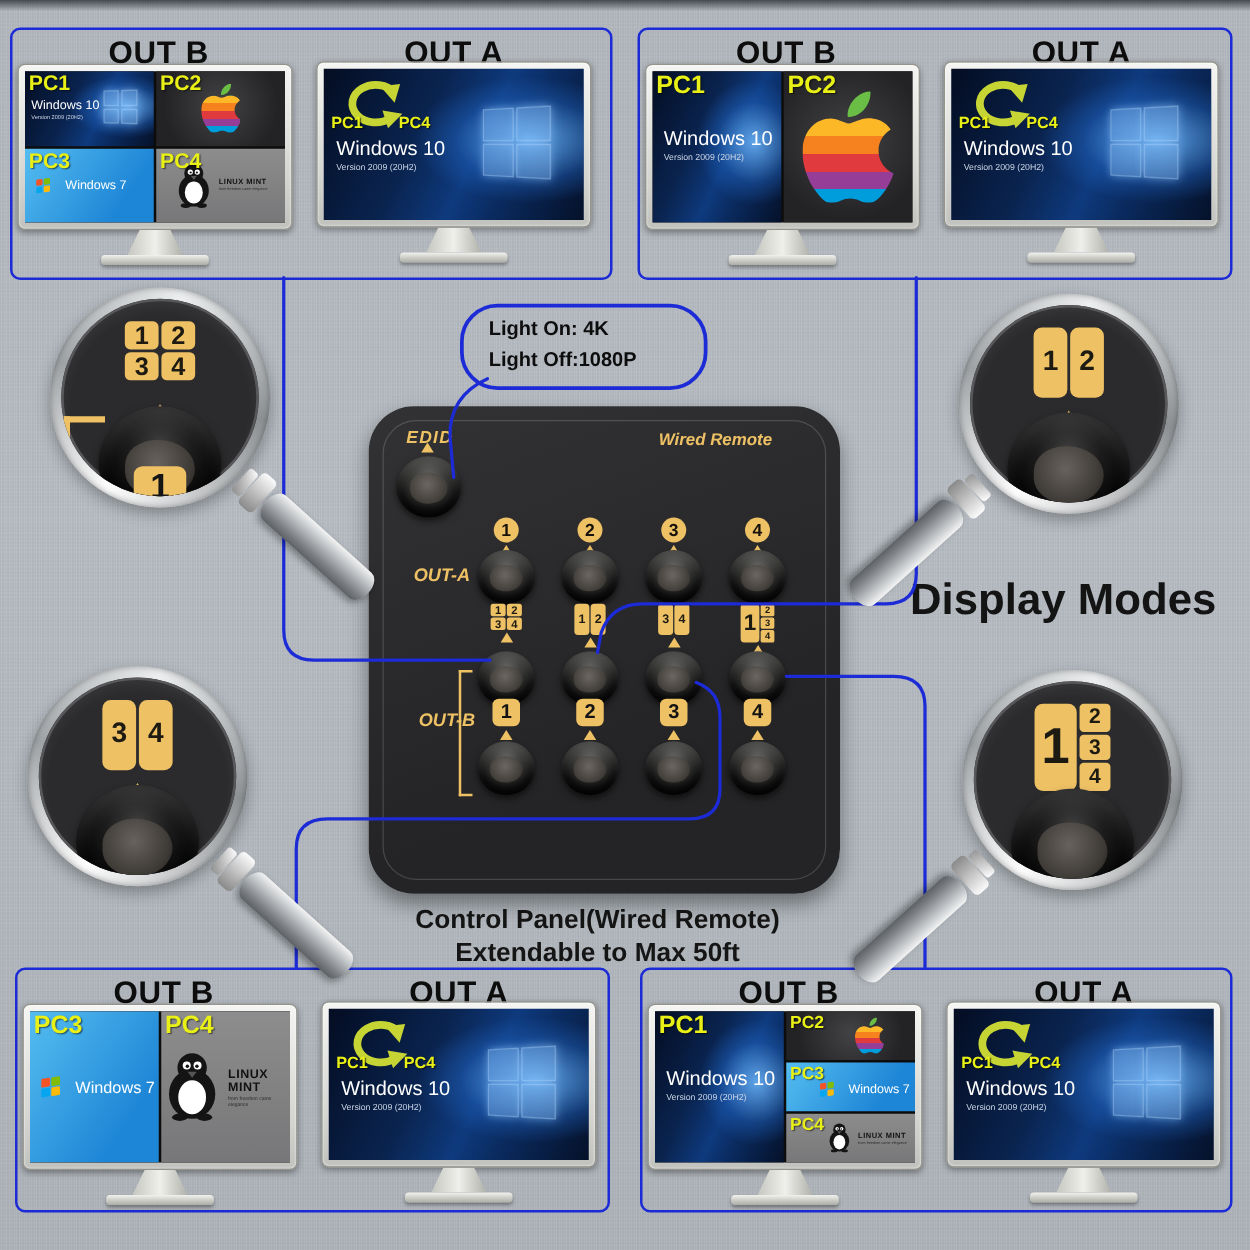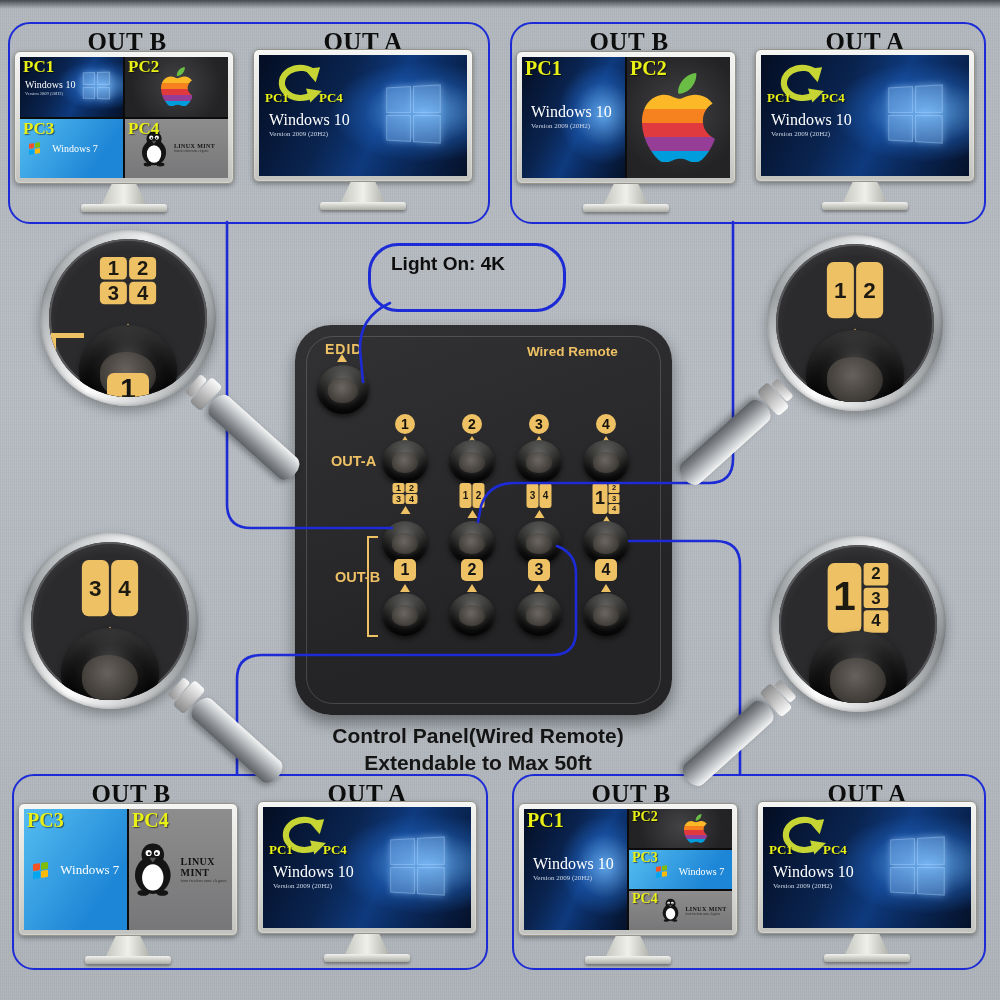--- a/index.html
+++ b/index.html
@@ -10,21 +10,21 @@
       repeating-linear-gradient(90deg, rgba(0,0,0,.035) 0 1px, rgba(0,0,0,0) 1px 2px),
       linear-gradient(180deg,#b2b8be 0%,#b7bdc3 40%,#aeb4ba 100%);
   }
   #topedge{position:absolute;left:0;top:0;width:100%;height:9px;
     background:linear-gradient(180deg,rgba(50,55,62,.85),rgba(50,55,62,0));z-index:2;}
 
   
   #wires{position:absolute;left:0;top:0;z-index:6;pointer-events:none;}
 
   
-  .panelbox{position:absolute;border:2.5px solid #1c2bd6;border-radius:22px;z-index:3;font-family:Liberation Serif, serif;}
+  .panelbox{position:absolute;border:2.5px solid #1c2bd6;border-radius:8px;z-index:3;}
   #p-tl{left:8px;top:22px;width:478px;height:198px;}
   #p-tr{left:510px;top:22px;width:472px;height:198px;}
   #p-bl{left:12px;top:774px;width:472px;height:192px;}
   #p-br{left:512px;top:774px;width:470px;height:192px;}
   .mon-label{position:absolute;top:4px;width:230px;text-align:center;
     font-size:25px;font-weight:bold;color:#0d0d0d;letter-spacing:.5px;}
   .lbl-b{left:2px;} .lbl-a{left:238px;}
 
   
   .monitor{position:absolute;width:220px;}
@@ -92,35 +92,35 @@
   .scr-mint{background:linear-gradient(180deg,#8d8d8d,#777779);}
   .mintrow{position:absolute;inset:0;display:flex;align-items:center;justify-content:center;gap:4px;z-index:2;}
   .mintrow svg{height:58%;}
   .mint-t{font-weight:800;font-size:10px;color:#121212;letter-spacing:.4px;}
   .mint-s{font-size:4px;color:#2e2e2e;}
   .mintrow.sm svg{height:62%;} .mintrow.sm .mint-t{font-size:6px;} .mintrow.sm .mint-s{font-size:3px;}
 
   
   #bubble{position:absolute;left:368px;top:243px;width:172px;height:58px;z-index:7;
     border:3px solid #1c2bd6;border-radius:30px;padding:5px 0 0 20px;color:#0d0d0d;
-    font-size:19px;font-weight:bold;line-height:25px;}
+    font-size:16px;font-weight:bold;line-height:25px;}
 
   
   #dmtitle{position:absolute;left:728px;top:460px;width:272px;z-index:4;
     font-size:35px;font-weight:bold;color:#141414;}
   #caption{position:absolute;left:250px;top:722px;width:456px;text-align:center;z-index:4;
     font-size:21px;font-weight:bold;color:#151515;line-height:27px;}
 
   
   #cpanel{position:absolute;left:295px;top:325px;width:377px;height:390px;z-index:5;
     background:linear-gradient(160deg,#323234,#242426 70%);border-radius:36px;
     box-shadow:0 8px 16px rgba(0,0,0,.4);}
   #cpanel .cp-inner{position:absolute;inset:11px;border:1.5px solid rgba(255,255,255,.16);
     border-radius:27px;pointer-events:none;}
-  .goldtxt{position:absolute;color:#eec165;font-weight:bold;}
+  .goldtxt{position:absolute;color:#eec165;font-weight:bold;font-style:italic;}
   #edid-label{left:30px;top:16px;font-size:14px;letter-spacing:1px;}
   #wired-label{left:232px;top:19px;font-size:13.5px;}
   #outa-label{left:36px;top:128px;font-size:14.5px;}
   #outb-label{left:40px;top:244px;font-size:14.5px;}
   #cp-bracket{position:absolute;left:72px;top:211px;width:9px;height:97px;
     border-left:2.5px solid #eec165;border-top:2.5px solid #eec165;border-bottom:2.5px solid #eec165;}
 
   .col0{--cx:110px;} .col1{--cx:177px;} .col2{--cx:244px;} .col3{--cx:311px;}
   .cc{position:absolute;left:var(--cx);transform:translateX(-50%);}
 
@@ -564,22 +564,24 @@
             </div>
     </div>
         </div>
     <div class="neck"></div>
         <div class="mbase"></div>
   </div>
 </div>
 
 <div id="bubble">
   <div>Light On: 4K</div>
-</div>
-
+  <div>Light Off:1080P</div>
+</div>
+
+<div id="dmtitle">Display Modes</div>
 <div id="caption">
   <div>Control Panel(Wired Remote)</div>
   <div>Extendable to Max 50ft</div>
 </div>
 
 <div id="cpanel">
   <div class="cp-inner"></div>
   <div class="goldtxt" id="edid-label">EDID</div>
   <span class="tri" style="position:absolute;left:42px;top:29px;"></span>
   <div class="pushbtn" id="edid-btn"></div>

